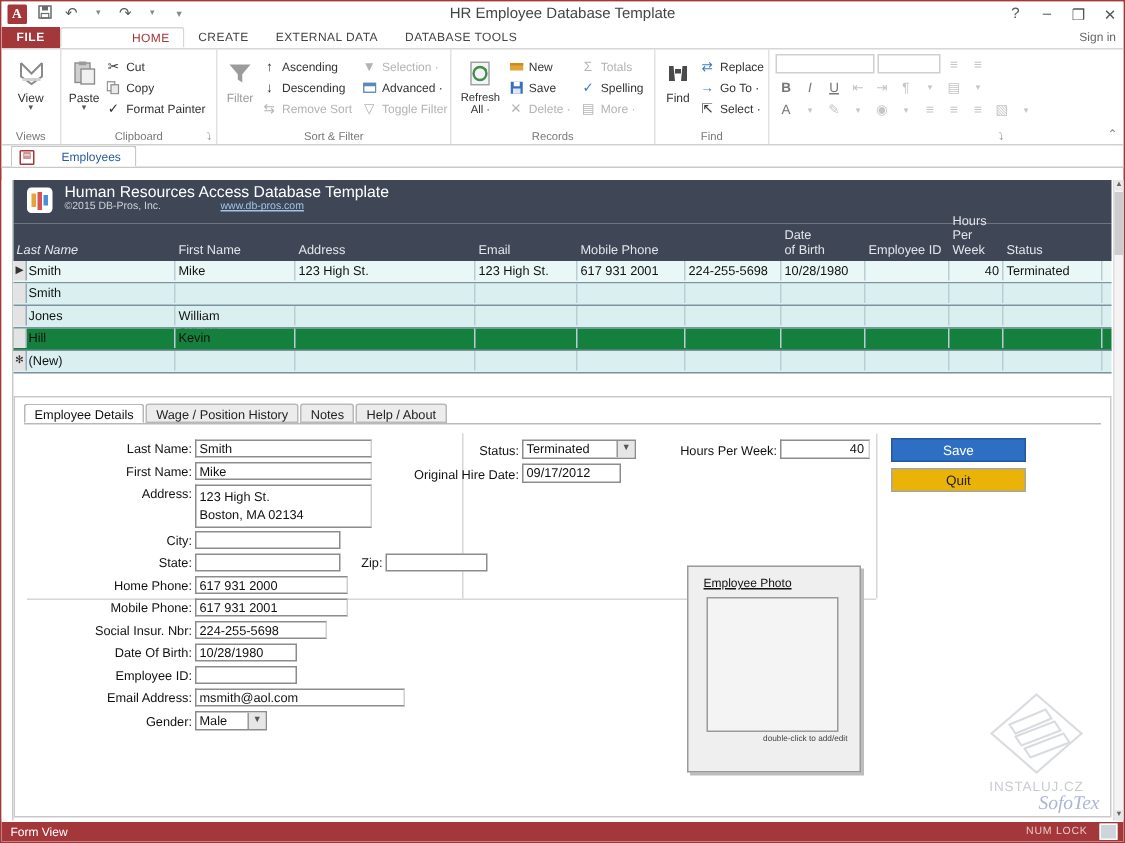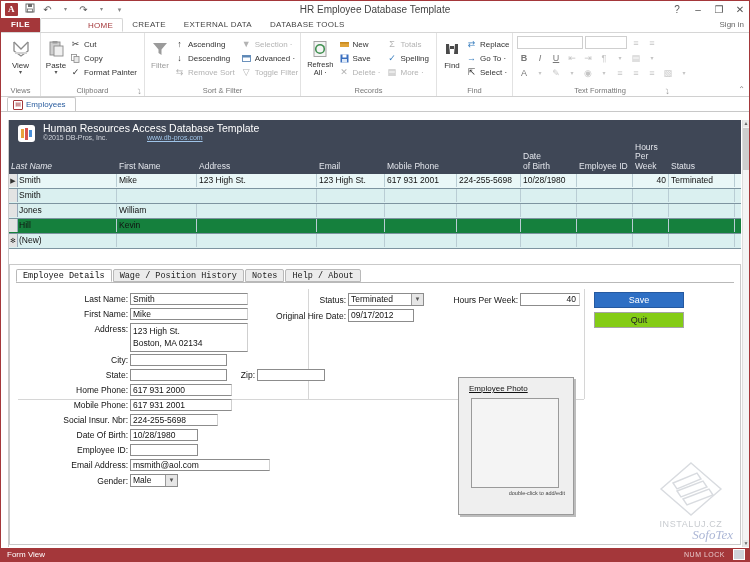--- a/index.html
+++ b/index.html
@@ -56,21 +56,21 @@
   .tfbox{height:11px;border:1px solid #cfcfcf;background:#fff;display:flex;align-items:center;
          justify-content:flex-end;padding-right:2px;font-size:7px;color:#999;}
   .tbtn{width:14px;height:14px;display:flex;align-items:center;justify-content:center;
         font-size:9px;color:#777;}
   .tbtn.dim{color:#c5c5c5;}
   .collapse{position:absolute;right:4px;bottom:2px;font-size:8px;color:#888;}
 
   
   .doctabbar{height:14px;background:#fff;border-bottom:1px solid #c8c8c8;display:flex;align-items:flex-end;
              padding-left:6px;}
-  .doctab{display:flex;align-items:center;gap:3px;font-size:8px;color:#2a5d9f;background:#fff;
+  .doctab{display:flex;align-items:center;gap:18px;font-size:8px;color:#2a5d9f;background:#fff;
           border:1px solid #c8c8c8;border-bottom:none;border-radius:2px 2px 0 0;
           padding:2px 9px 2px 5px;height:14px;box-sizing:border-box;line-height:9px;}
   .dticon{width:8px;height:8px;border:1px solid #a4373a;border-radius:1px;font-size:6px;color:#a4373a;
           display:flex;align-items:center;justify-content:center;}
 
   
   .content{position:absolute;left:0;top:119px;right:0;bottom:14px;background:#fff;overflow:hidden;}
   .leftbar{position:absolute;left:0;top:0;width:7px;bottom:0;background:#fff;border-right:1px solid #c9c9c9;}
 
   
@@ -93,41 +93,41 @@
   .cell{position:absolute;top:0;height:13px;line-height:13px;font-size:8.5px;color:#111;
         padding-left:2px;box-sizing:border-box;border-right:1px solid #b9cdd4;overflow:hidden;white-space:nowrap;}
   .cell.num{text-align:right;padding-right:2px;}
   .recinfo{position:absolute;left:8px;right:8px;text-align:center;font-size:8px;color:#333;}
 
   
   .formpanel{position:absolute;left:8px;right:8px;top:144px;bottom:2px;background:#fff;
              border:1px solid #c9c9c9;box-sizing:border-box;}
   .ftabs{position:absolute;left:6px;top:4px;display:flex;align-items:flex-end;}
   .ftab{font-size:8.5px;color:#222;padding:2px 6px 2px 6px;border:1px solid #b9b9b9;background:#ececec;
-        border-radius:2px 2px 0 0;margin-right:1px;height:13px;box-sizing:border-box;line-height:9px;font-family:Liberation Mono, monospace;}
+        border-radius:2px 2px 0 0;margin-right:1px;height:13px;box-sizing:border-box;line-height:9px;}
   .ftab.active{background:#fff;border-bottom:1px solid #fff;color:#111;}
   .ftabline{position:absolute;left:6px;right:6px;top:17px;height:1px;background:#b9b9b9;}
 
   .fieldrow{position:absolute;display:flex;align-items:center;}
   .flabel{font-size:8.5px;color:#111;text-align:right;}
   .fctrl{border:1px solid #8c8c8c;background:#fff;box-sizing:border-box;font-size:8.5px;color:#111;
          padding:0 2px;line-height:11px;overflow:hidden;}
   .fctrl.plain{border:none;border-bottom:1px solid #8c8c8c;border-top:1px solid #8c8c8c;
                border-left:1px solid #8c8c8c;border-right:1px solid #cfcfcf;}
   .fctrl.num{text-align:right;padding-right:3px;}
   .combo{position:relative;}
   .combo .arrow{position:absolute;right:0;top:0;bottom:0;width:11px;background:#e6e6e6;
                 border-left:1px solid #9a9a9a;display:flex;align-items:center;justify-content:center;
                 font-size:6px;color:#555;}
   .divider{position:absolute;background:#d6d6d6;}
 
   .btn{position:absolute;box-sizing:border-box;font-size:9px;display:flex;align-items:center;
        justify-content:center;border:1px solid #8fa8c6;}
   .btn.primary{background:#2e6fc4;color:#fff;border:1px solid #2559a0;}
-  .btn.secondary{background:#84cc16;color:#222;border:1px solid #a5a5a5;text-align:right;}
+  .btn.secondary{background:#eab308;color:#222;border:1px solid #a5a5a5;text-align:right;}
 
   .photobox{position:absolute;background:#efefef;border:1px solid #9a9a9a;box-shadow:2px 2px 0 #bdbdbd;}
   .photolabel{position:absolute;font-size:8px;color:#111;text-decoration:underline;}
   .photoframe{position:absolute;background:#f4f4f4;border:1px solid #9a9a9a;}
   .photohint{position:absolute;font-size:5.5px;color:#444;text-align:right;}
 
   
   .wm{position:absolute;pointer-events:none;}
   .wm-instaluj{right:6px;bottom:18px;width:104px;text-align:center;opacity:.55;}
   .wm-instaluj .wtxt{font-size:9px;color:#9aa0a8;letter-spacing:.6px;}
@@ -407,21 +407,20 @@
           <div class="tbtn dim" style="font-size:6px">▾</div>
           <div class="tbtn dim">◉</div>
           <div class="tbtn dim" style="font-size:6px">▾</div>
           <div class="tbtn dim">≡</div>
           <div class="tbtn dim">≡</div>
           <div class="tbtn dim">≡</div>
           <div class="tbtn dim">▧</div>
           <div class="tbtn dim" style="font-size:6px">▾</div>
         </div>
       </div>
-      <div class="glabel">Text Formatting</div>
       <div class="dlg" style="right:18px">⤵</div>
     </div>
 
     <div class="collapse">⌃</div>
   </div>
 
   <div class="doctabbar">
     <div class="doctab">
       <span class="dticon">▤</span>
       <span>Employees</span>

